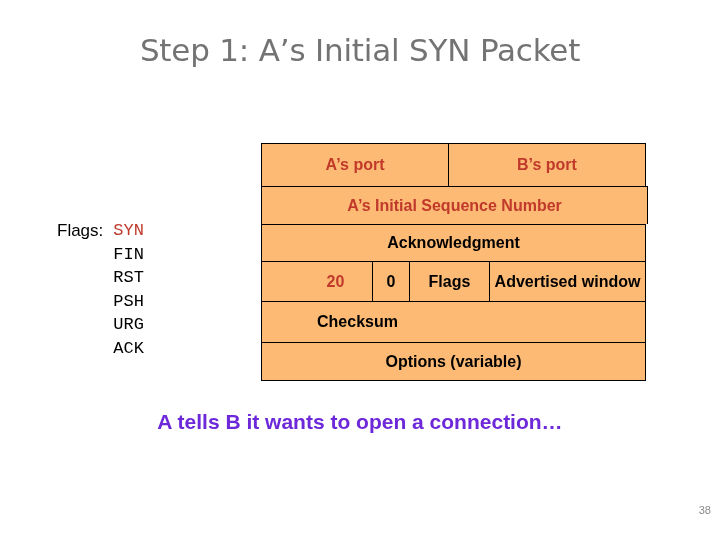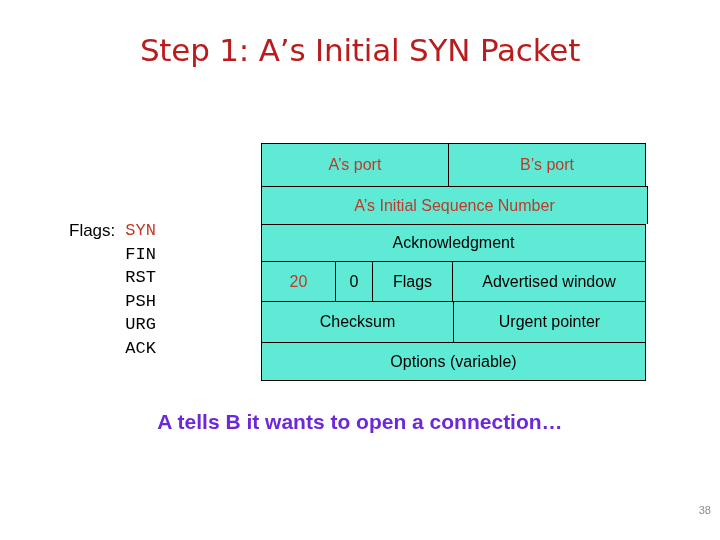--- a/index.html
+++ b/index.html
@@ -18,36 +18,35 @@
   
   #slide-title {
     position: absolute;
     left: 0;
     top: 32px;
     width: 720px;
     text-align: center;
     font-family: "DejaVu Sans", sans-serif;
     font-size: 31px;
     font-weight: 400;
-    color: #b91c1c;
+    color: #737373;
     letter-spacing: -0.2px;
     white-space: nowrap;
   }
 
   
   #flags-block {
     position: absolute;
     left: 57px;
     top: 219px;
     display: flex;
     align-items: flex-start;
     font-size: 17px;
     line-height: 23.5px;
     color: #000000;
-    margin-left: 12px;
   }
   #flags-label {
     padding-right: 10px;
     color: #000000;
   }
   #flags-list {
     display: flex;
     flex-direction: column;
   }
   .flag-item { color: #000000; white-space: nowrap; font-family: Liberation Mono, monospace; }
@@ -57,22 +56,23 @@
   #packet-diagram {
     position: absolute;
     left: 261px;
     top: 143px;
     width: 385px;
   }
   .pkt-row {
     display: flex;
     border: 1.6px solid #000000;
     border-bottom: none;
-    background: #5eead4;
+    background: #fdba74;
     box-sizing: border-box;
+    font-weight: bold;
   }
   .pkt-row:last-child { border-bottom: 1.6px solid #000000; }
   .pkt-cell {
     box-sizing: border-box;
     display: flex;
     align-items: center;
     justify-content: center;
     font-size: 16px;
     color: #000000;
     white-space: nowrap;
@@ -86,21 +86,21 @@
   .row-seq       { height: 38px; width: 387px; }
   .row-ack       { height: 37px; }
   .row-offset    { height: 40px; }
   .row-checksum  { height: 41px; }
   .row-options   { height: 39px; }
 
   
   .w-aport  { width: 186px; }
   .w-bport  { flex: 1; }
   .w-full   { width: 100%; }
-  .w-20     { width: 73px; }
+  .w-20     { width: 73px; margin-left: 37px; }
   .w-zero   { width: 37px; }
   .w-flags  { width: 80px; }
   .w-adv    { flex: 1; }
   .w-cksum  { width: 191px; }
   .w-urg    { flex: 1; }
 
   
   #caption {
     position: absolute;
     left: 0;
@@ -156,21 +156,20 @@
 
   <div class="pkt-row row-offset">
     <div class="pkt-cell accent w-20">20</div>
     <div class="pkt-cell w-zero">0</div>
     <div class="pkt-cell w-flags">Flags</div>
     <div class="pkt-cell w-adv">Advertised window</div>
   </div>
 
   <div class="pkt-row row-checksum">
     <div class="pkt-cell w-cksum">Checksum</div>
-    <div class="pkt-cell w-urg">Urgent pointer</div>
   </div>
 
   <div class="pkt-row row-options">
     <div class="pkt-cell w-full">Options (variable)</div>
   </div>
 
 </div>
 
 <div id="caption">A tells B it wants to open a connection…</div>
 

